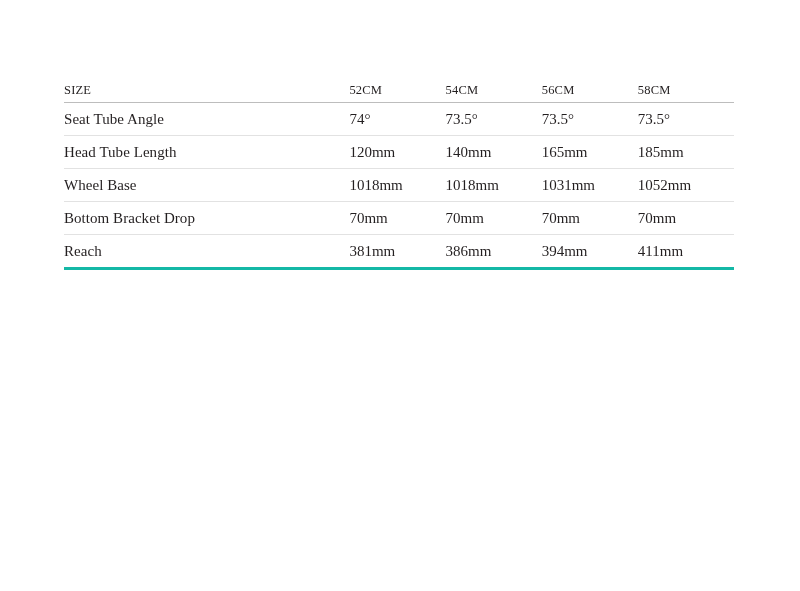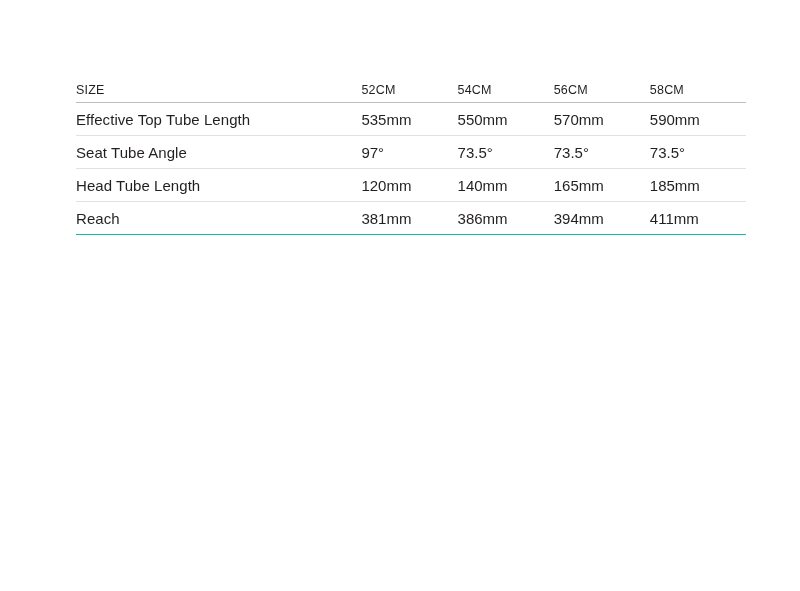--- a/index.html
+++ b/index.html
@@ -9,23 +9,24 @@
   body {
     width: 800px;
     height: 591px;
     background: #ffffff;
     font-family: "Liberation Sans", sans-serif;
     color: #231f20;
     overflow: hidden;
   }
   .sheet {
     position: absolute;
-    left: 76px;
+    left: 64px;
     top: 78px;
     width: 670px;
+    font-family: Liberation Serif, serif;
   }
   table.geo {
     border-collapse: collapse;
     width: 670px;
     table-layout: fixed;
   }
   table.geo th,
   table.geo td {
     text-align: left;
     vertical-align: middle;
@@ -45,21 +46,21 @@
     border-bottom: 1px solid #bdbdbd;
   }
   tbody td {
     font-size: 15px;
     color: #231f20;
     height: 32px;
     border-bottom: 1px solid #e2e2e2;
     white-space: nowrap;
   }
   tbody tr:last-child td {
-    border-bottom: 1px solid #14b8a6;
+    border-bottom: 3px solid #14b8a6;
   }
   tbody td.label {
     letter-spacing: 0.05px;
   }
 </style>
 </head>
 <body>
 
 <div class="sheet">
   <table class="geo">
@@ -74,39 +75,46 @@
       <tr>
         <th>SIZE</th>
         <th>52CM</th>
         <th>54CM</th>
         <th>56CM</th>
         <th>58CM</th>
       </tr>
     </thead>
     <tbody>
       <tr>
-        <td class="label">Effective Top Tube Length</td>
-        <td>535mm</td>
-        <td>550mm</td>
-        <td>570mm</td>
-        <td>590mm</td>
-      </tr>
-      <tr>
         <td class="label">Seat Tube Angle</td>
-        <td>97°</td>
+        <td>74°</td>
         <td>73.5°</td>
         <td>73.5°</td>
         <td>73.5°</td>
       </tr>
       <tr>
         <td class="label">Head Tube Length</td>
         <td>120mm</td>
         <td>140mm</td>
         <td>165mm</td>
         <td>185mm</td>
+      </tr>
+      <tr>
+        <td class="label">Wheel Base</td>
+        <td>1018mm</td>
+        <td>1018mm</td>
+        <td>1031mm</td>
+        <td>1052mm</td>
+      </tr>
+      <tr>
+        <td class="label">Bottom Bracket Drop</td>
+        <td>70mm</td>
+        <td>70mm</td>
+        <td>70mm</td>
+        <td>70mm</td>
       </tr>
       <tr>
         <td class="label">Reach</td>
         <td>381mm</td>
         <td>386mm</td>
         <td>394mm</td>
         <td>411mm</td>
       </tr>
     </tbody>
   </table>

